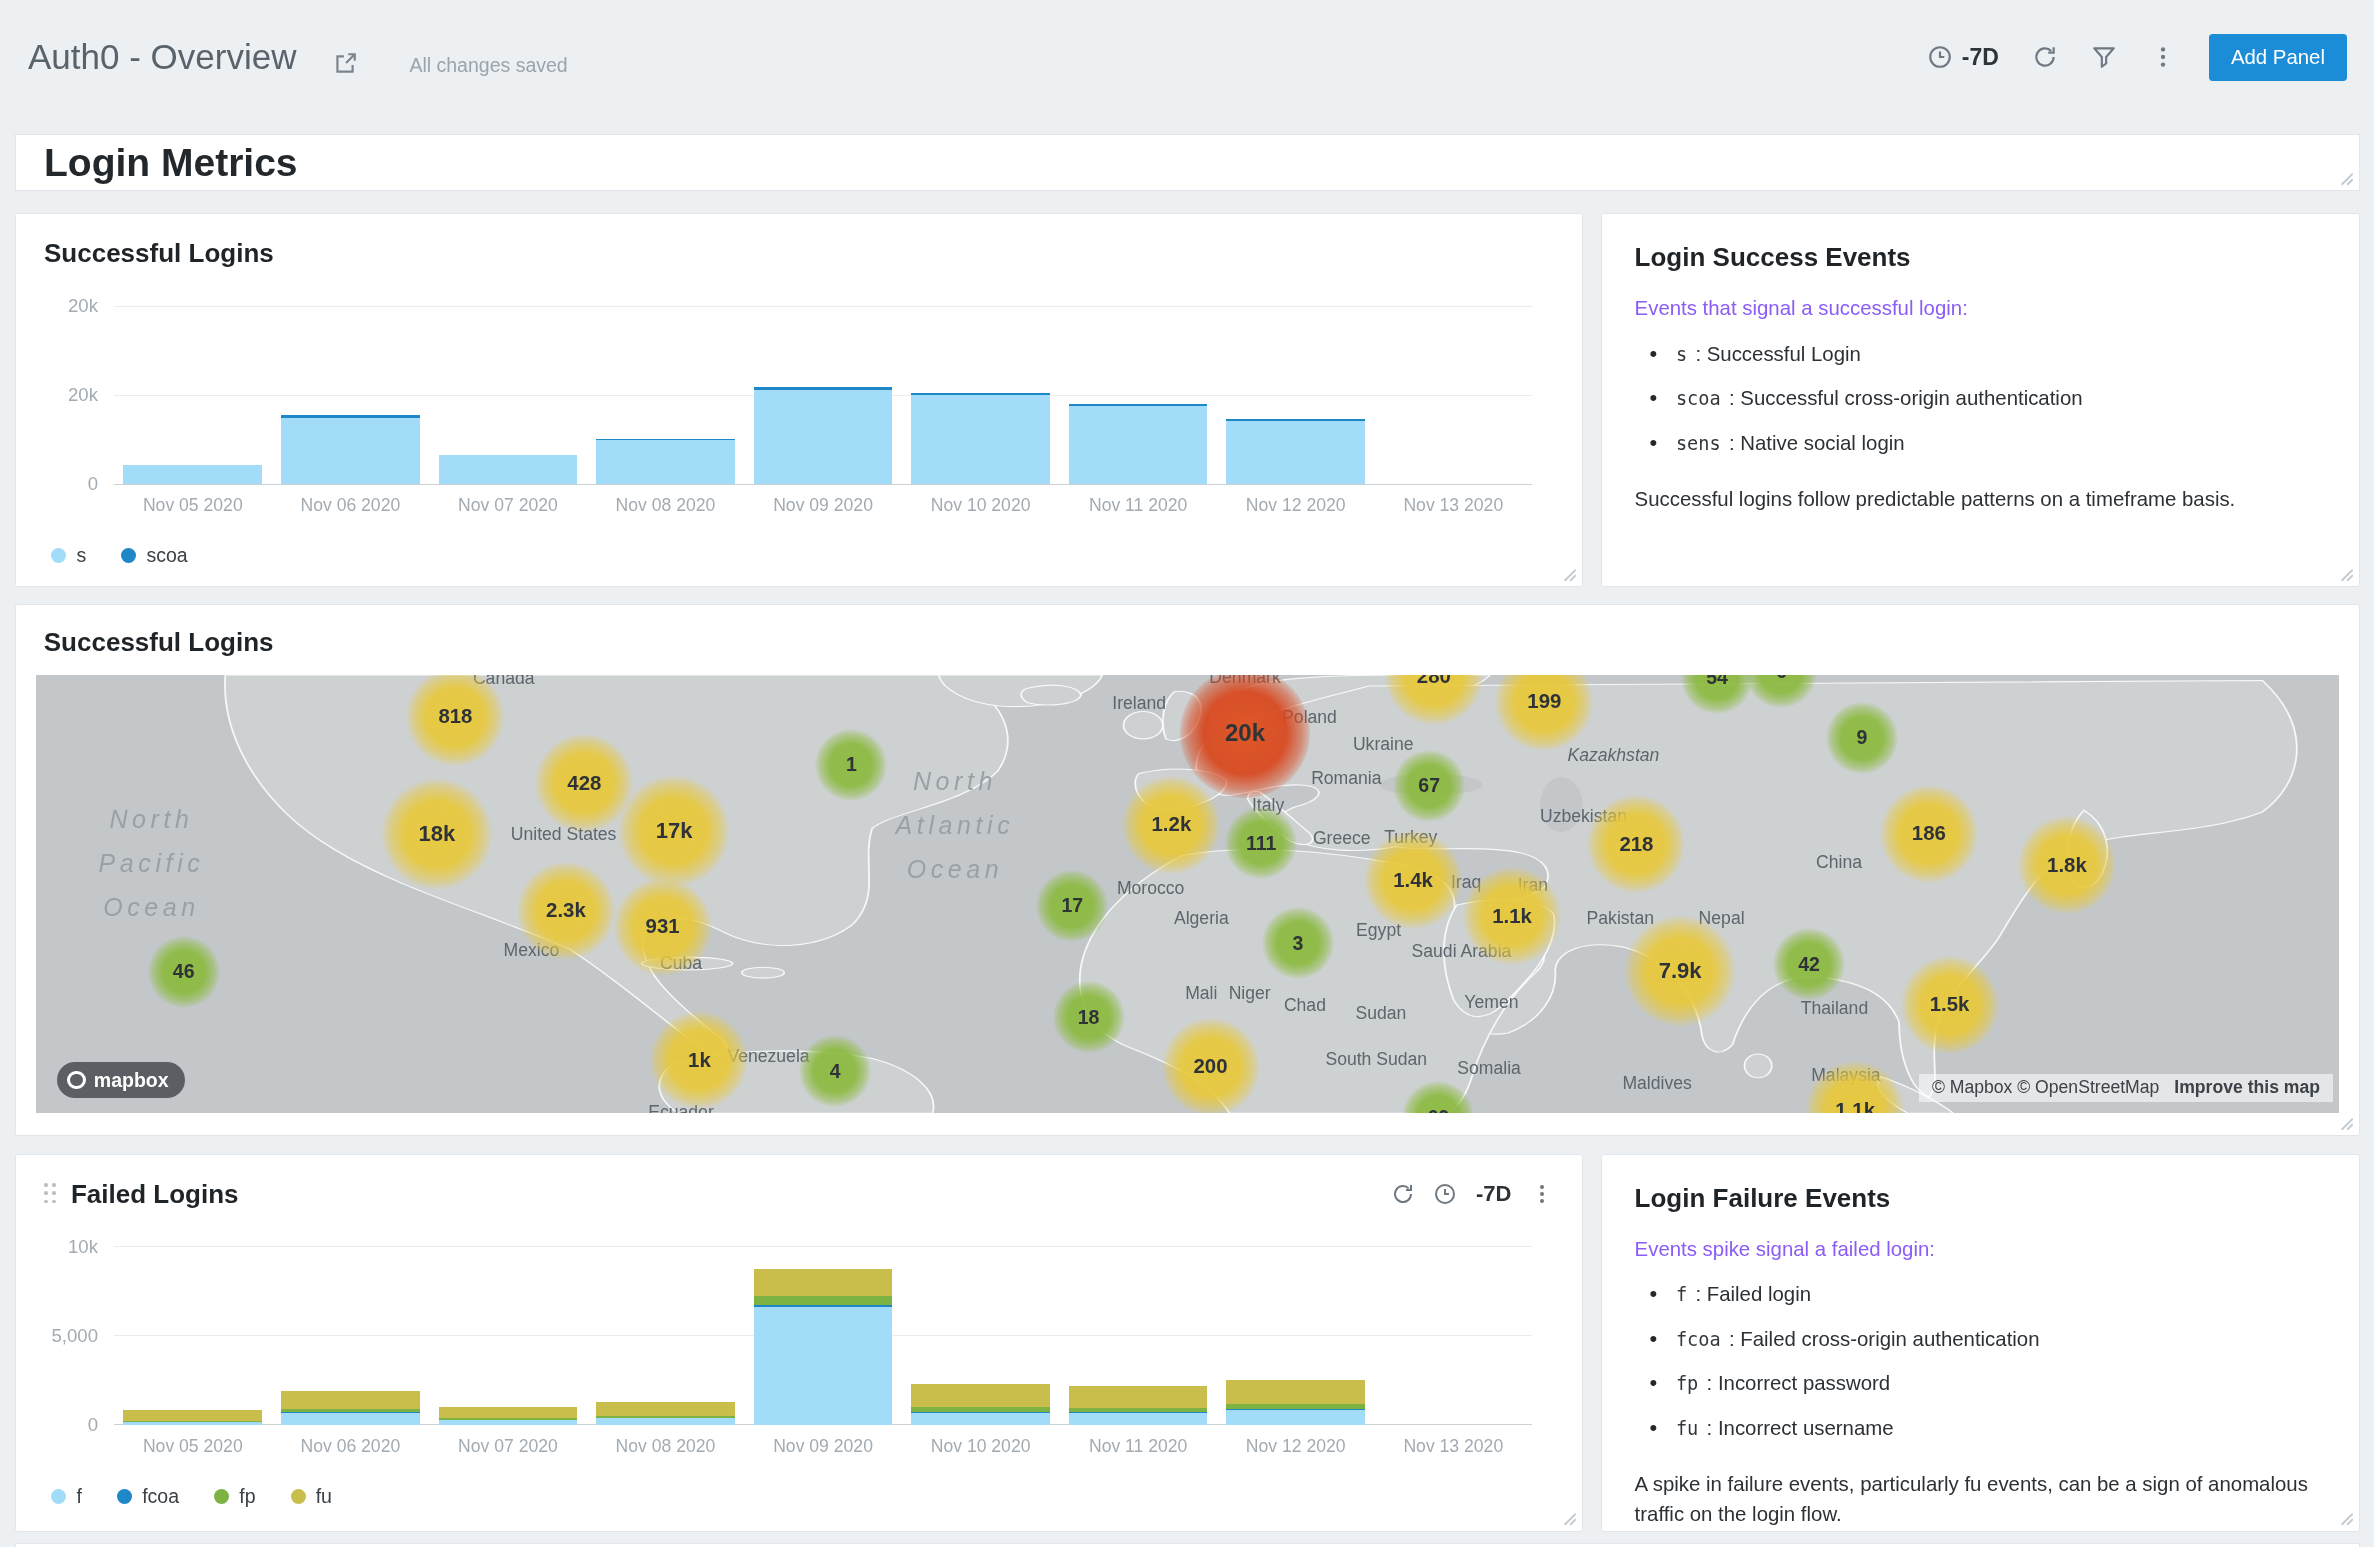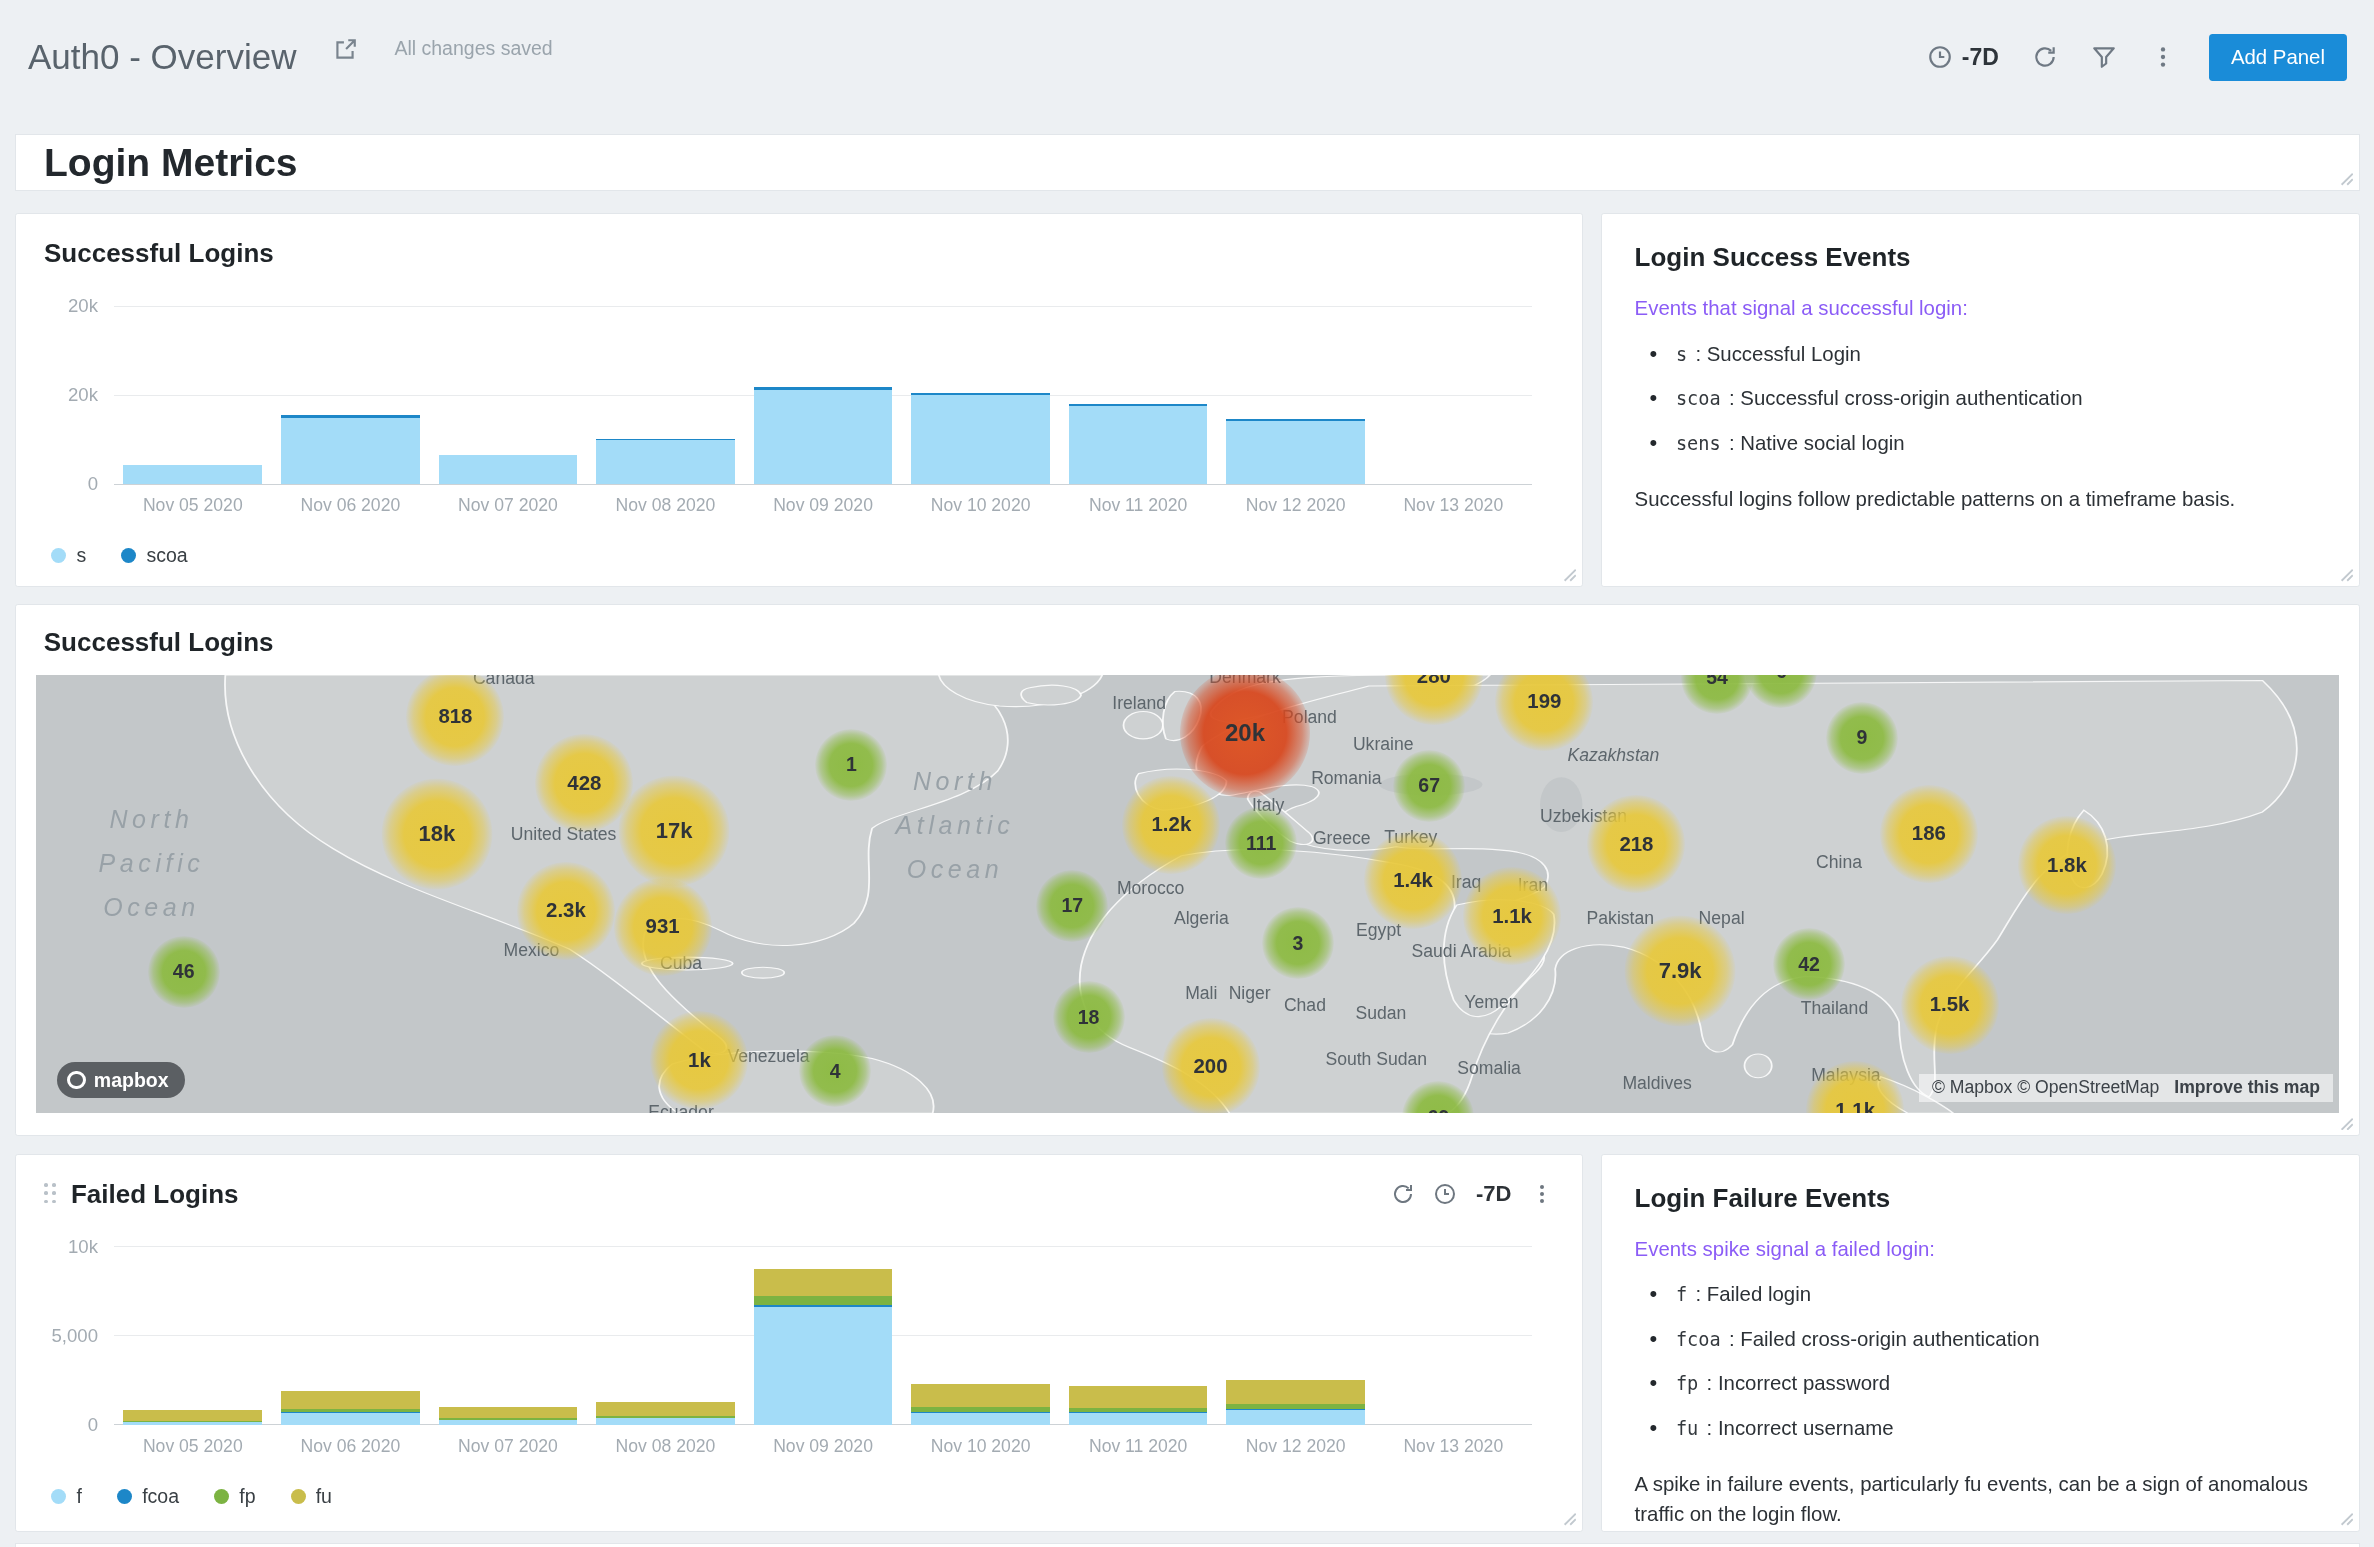--- a/index.html
+++ b/index.html
@@ -6,24 +6,24 @@
   html,body { width: 2375px; height: 1547px; overflow: hidden; }
   body {
     background: #edf0f3;
     font-family: "Liberation Sans", "DejaVu Sans", sans-serif;
     color: #23282d;
   }
   .ic { display:block; }
 
   
   .app-header { height: 114px; display: flex; align-items: center; justify-content: space-between; padding: 0 28px; }
-  .h-left { display: flex; align-items: flex-start; gap: 36px; }
+  .h-left { display: flex; align-items: flex-end; gap: 36px; }
   .page-title { font-size: 35px; font-weight: 400; color: #59636c; }
   .share-btn { color:#7a848e; background:none; border:none; cursor:pointer; }
-  .save-status { font-size: 19.5px; color: #9aa4ac; }
+  .save-status { font-size: 19.5px; color: #9aa4ac; margin-left: 15px; }
   .h-right { display: flex; align-items: center; gap: 33px; color:#6f7984; }
   .icon-btn { background: none; border: none; display: flex; align-items: center; gap: 9.3px; cursor: pointer; color:#6f7984; }
   .time-label { font-size: 23px; font-weight: bold; color: #2e343a; }
   .add-panel-btn { background: #1a8cd8; color: #fff; font-size: 20.4px; padding: 12px 22px; border: none; border-radius: 3.7px; font-family: inherit; cursor: pointer; }
 
   
   .band { position: relative; margin: 20.4px 15px 0; background: #fff; border: 0.9px solid #e2e6ea; height: 57px; display: flex; align-items: center; padding: 0 28px; }
   .band h2 { font-size: 39px; font-weight: bold; color: #23282d; }
 
   

